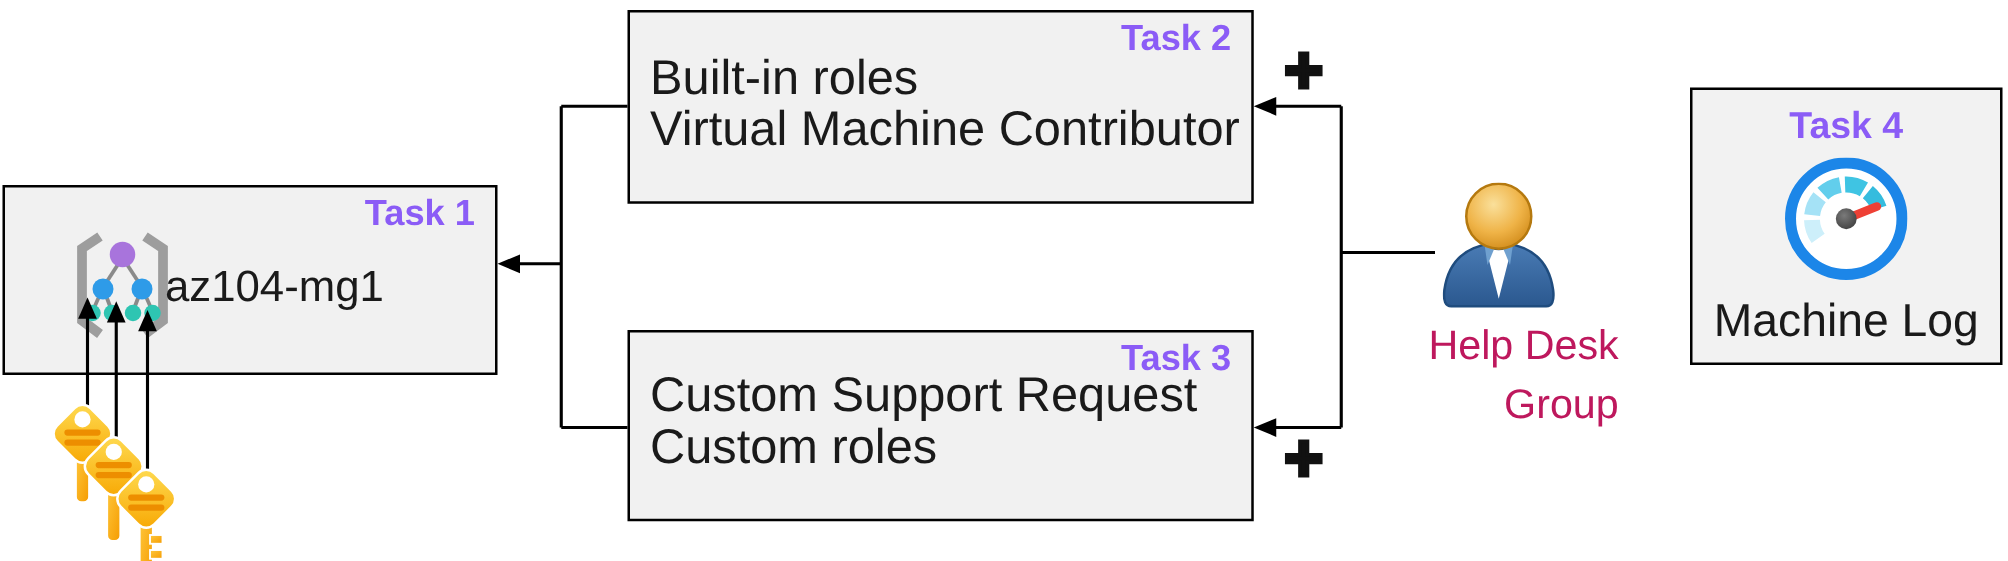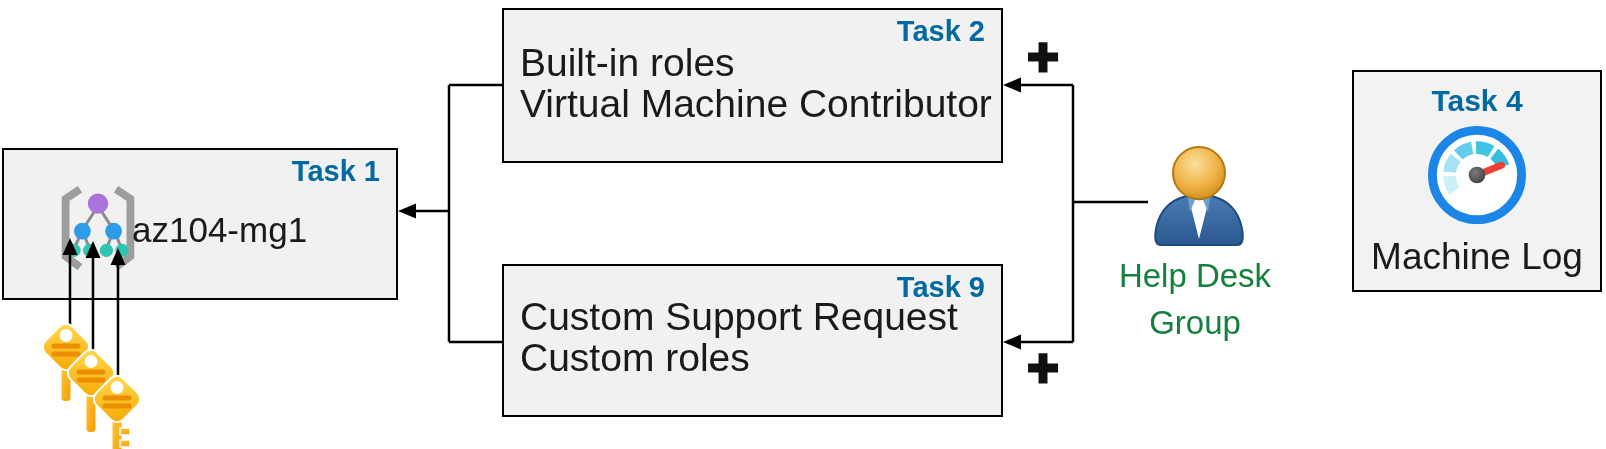--- a/index.html
+++ b/index.html
@@ -5,34 +5,34 @@
   html,body{margin:0;padding:0;background:#ffffff;}
   .canvas{
     position:relative;width:1606px;height:449px;background:#ffffff;overflow:hidden;
     font-family:"Liberation Sans","DejaVu Sans",sans-serif;color:#1a1a1a;
   }
   .box{position:absolute;background:#F1F1F1;border:2.5px solid #000;box-sizing:border-box;z-index:1;}
   .task1{left:2px;top:148px;width:396px;height:152px;}
   .task2{left:502px;top:8px;width:501px;height:155px;}
   .task3{left:502px;top:264px;width:501px;height:153px;}
   .task4{left:1352px;top:70px;width:250px;height:222px;border-width:2px;background:#F2F2F2;padding-left:20px;}
-  .badge{position:absolute;color:#0369a1;font-weight:bold;font-size:29px;white-space:nowrap;}
+  .badge{position:absolute;color:#8b5cf6;font-weight:bold;font-size:29px;white-space:nowrap;}
   .badge-right{top:5px;right:16px;}
   .badge-center{top:12px;left:0;right:0;text-align:center;font-size:30px;}
   .task1-title{position:absolute;left:128px;right:6px;top:60px;font-size:35px;}
   .box-lines{position:absolute;left:0;right:0;text-align:left;font-size:39px;line-height:41px;padding-left:16px;}
   .t2-lines{top:32px;} .t3-lines{top:30px;}
   .t4-label{position:absolute;left:0;right:0;top:164px;text-align:center;font-size:37px;}
   .mg-icon{position:absolute;left:46px;top:32px;}
   .gauge{position:absolute;left:50%;top:54px;transform:translateX(-50%);}
   .connectors{position:absolute;left:0;top:0;z-index:5;pointer-events:none;}
   .keys{position:absolute;left:30px;top:302px;z-index:6;}
   .person{position:absolute;left:1154px;top:146px;z-index:4;}
-  .person-caption{position:absolute;left:1095px;top:252px;width:200px;text-align:center;
-    font-size:33px;line-height:47px;color:#15803d;z-index:4;}
+  .person-caption{position:absolute;left:1095px;top:252px;width:200px;text-align:right;
+    font-size:33px;line-height:47px;color:#be185d;z-index:4;}
   .plus{position:absolute;width:70px;height:70px;display:flex;align-items:center;justify-content:center;
     font-size:54px;font-weight:bold;color:#111;-webkit-text-stroke:3px #111;z-index:5;}
   .plus-top{left:1008px;top:21px;}
   .plus-bottom{left:1008px;top:332px;}
 </style>
 </head>
 <body>
 
 <div class="canvas">
 
@@ -62,21 +62,21 @@
 
   <div class="box task2">
     <div class="badge badge-right">Task 2</div>
     <div class="box-lines t2-lines">
       <div>Built-in roles</div>
       <div>Virtual Machine Contributor</div>
     </div>
   </div>
 
   <div class="box task3">
-    <div class="badge badge-right">Task 9</div>
+    <div class="badge badge-right">Task 3</div>
     <div class="box-lines t3-lines">
       <div>Custom Support Request</div>
       <div>Custom roles</div>
     </div>
   </div>
 
   <div class="box task4">
     <div class="badge badge-center">Task 4</div>
     <svg class="gauge" width="98" height="98" viewBox="0 0 100 100">
       <defs>

